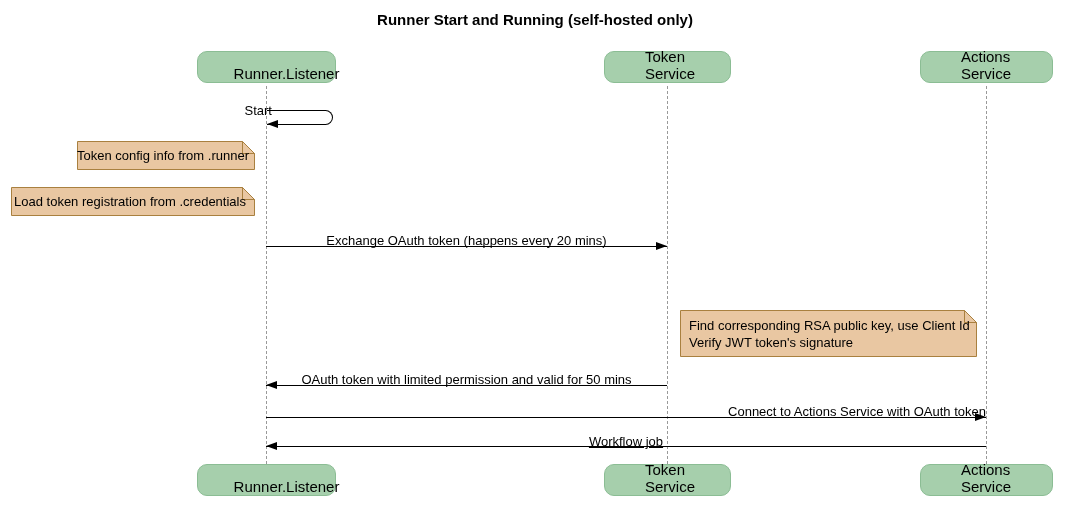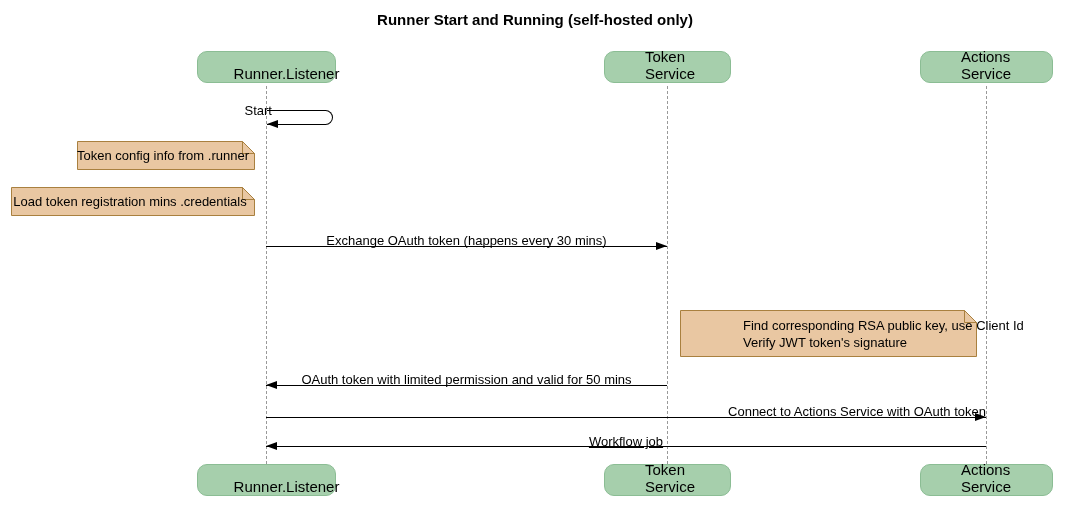--- a/index.html
+++ b/index.html
@@ -56,21 +56,21 @@
     font-size:13px;white-space:nowrap;
   }
   .note{position:absolute;}
   .note svg{position:absolute;left:0;top:0;display:block;}
   .note .note-text{
     position:absolute;inset:0;display:flex;align-items:center;justify-content:center;
     font-size:13px;white-space:nowrap;padding-right:6px;box-sizing:border-box;
   }
   .note .note-text.multiline{
     flex-direction:column;align-items:flex-start;justify-content:center;
-    padding-left:23px;line-height:17px;margin-left:40px;
+    padding-left:9px;line-height:17px;
   }
   .note polygon{fill:var(--note-fill);stroke:var(--note-border);stroke-width:1;}
 </style>
 </head>
 <body>
 
 <div class="canvas">
 
   <div class="title">Runner Start and Running (self-hosted only)</div>
 
@@ -110,25 +110,25 @@
       <polygon points="165.5,0.5 165.5,12.5 177.5,12.5"></polygon>
     </svg>
     <div class="note-text">Token config info from .runner</div>
   </div>
 
   <div class="note" style="left:11px;top:187px;width:244px;height:29px;">
     <svg width="244" height="29">
       <polygon points="0.5,0.5 231.5,0.5 243.5,12.5 243.5,28.5 0.5,28.5"></polygon>
       <polygon points="231.5,0.5 231.5,12.5 243.5,12.5"></polygon>
     </svg>
-    <div class="note-text">Load token registration mins .credentials</div>
+    <div class="note-text">Load token registration from .credentials</div>
   </div>
 
   <div>
-    <div class="msg-label" style="left:266px;top:233px;width:401px;">Exchange OAuth token (happens every 30 mins)</div>
+    <div class="msg-label" style="left:266px;top:233px;width:401px;">Exchange OAuth token (happens every 20 mins)</div>
     <div class="msg-line" style="left:266px;top:246px;width:401px;"></div>
     <div class="arrowhead right" style="left:656px;top:242px;"></div>
   </div>
 
 
   <div class="note" style="left:680px;top:310px;width:297px;height:47px;">
     <svg width="297" height="47">
       <polygon points="0.5,0.5 284.5,0.5 296.5,12.5 296.5,46.5 0.5,46.5"></polygon>
       <polygon points="284.5,0.5 284.5,12.5 296.5,12.5"></polygon>
     </svg>

